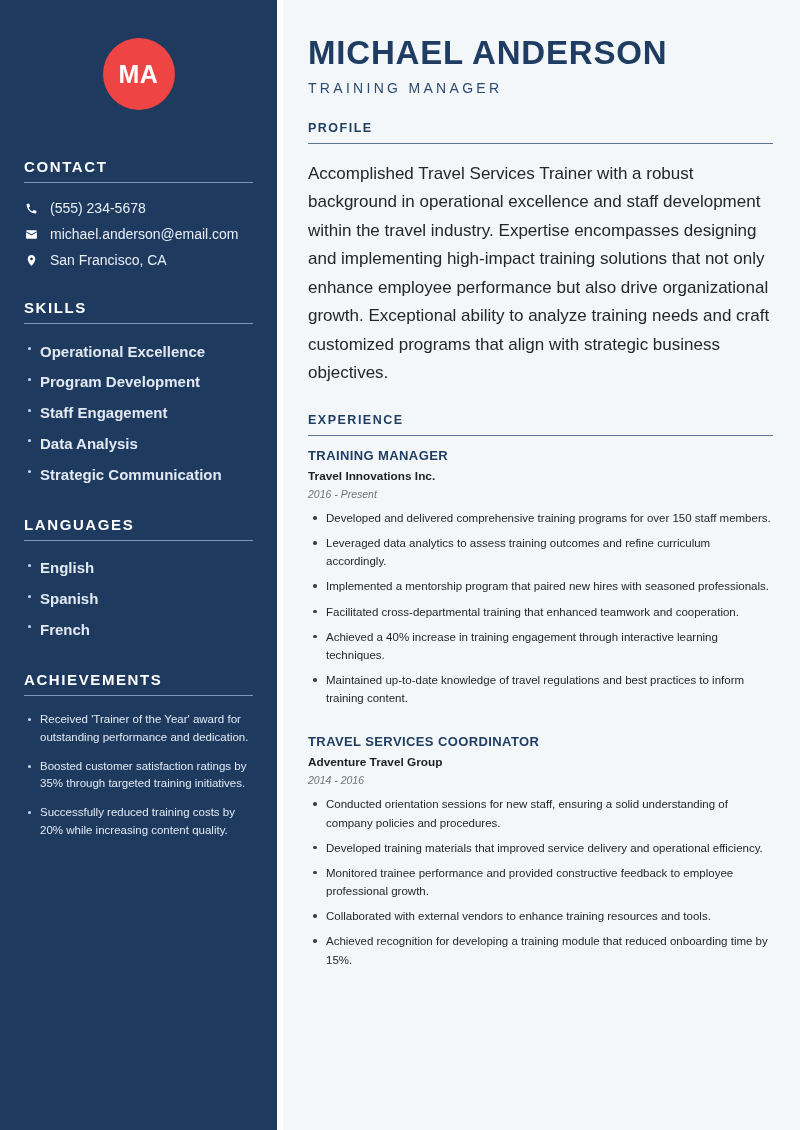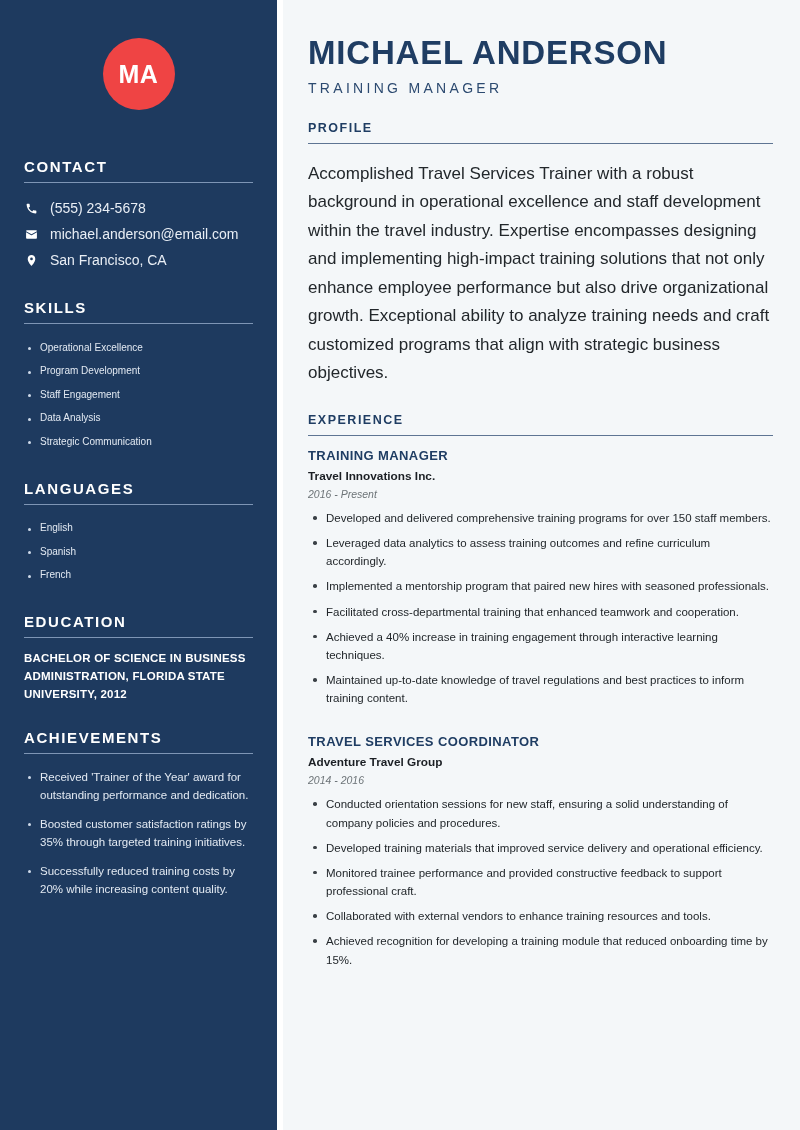--- a/index.html
+++ b/index.html
@@ -91,24 +91,25 @@
     align-items: center;
     justify-content: center;
     color: #ffffff;
   }
   .contact-icon svg { display: block; }
 
   .side-list { list-style: none; }
 
   .side-list li {
     position: relative;
-    font-size: 10px;
+    font-size: 15px;
     line-height: 1.45;
     color: #e2e9f2;
     padding: 4.5px 0 4.5px 16px;
+    font-weight: bold;
   }
 
   .side-list li::before {
     content: "";
     position: absolute;
     left: 4px;
     top: 11px;
     width: 3px;
     height: 3px;
     border-radius: 50%;
@@ -308,25 +309,20 @@
     <section class="side-section">
       <div class="side-heading">LANGUAGES</div>
       <div class="side-rule"></div>
       <ul class="side-list">
         <li>English</li>
         <li>Spanish</li>
         <li>French</li>
       </ul>
     </section>
 
-    <section class="side-section">
-      <div class="side-heading">EDUCATION</div>
-      <div class="side-rule"></div>
-      <div class="edu-text">BACHELOR OF SCIENCE IN BUSINESS ADMINISTRATION, FLORIDA STATE UNIVERSITY, 2012</div>
-    </section>
 
     <section class="side-section">
       <div class="side-heading">ACHIEVEMENTS</div>
       <div class="side-rule"></div>
       <ul class="ach-list">
         <li>Received 'Trainer of the Year' award for outstanding performance and dedication.</li>
         <li>Boosted customer satisfaction ratings by 35% through targeted training initiatives.</li>
         <li>Successfully reduced training costs by 20% while increasing content quality.</li>
       </ul>
     </section>
@@ -364,21 +360,21 @@
         </ul>
       </div>
 
       <div class="job">
         <div class="job-title">TRAVEL SERVICES COORDINATOR</div>
         <div class="job-company">Adventure Travel Group</div>
         <div class="job-dates">2014 - 2016</div>
         <ul class="job-list">
           <li>Conducted orientation sessions for new staff, ensuring a solid understanding of company policies and procedures.</li>
           <li>Developed training materials that improved service delivery and operational efficiency.</li>
-          <li>Monitored trainee performance and provided constructive feedback to support professional craft.</li>
+          <li>Monitored trainee performance and provided constructive feedback to employee professional growth.</li>
           <li>Collaborated with external vendors to enhance training resources and tools.</li>
           <li>Achieved recognition for developing a training module that reduced onboarding time by 15%.</li>
         </ul>
       </div>
 
     </section>
 
   </main>
 </div>
 

